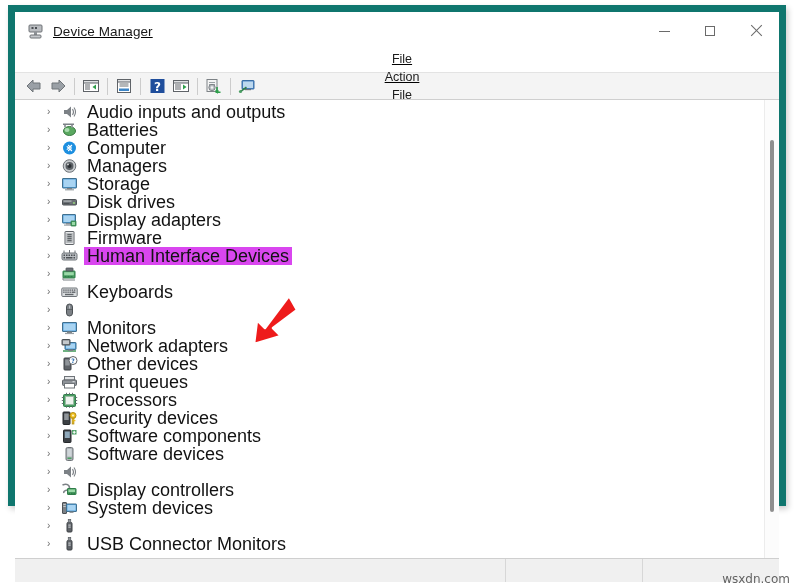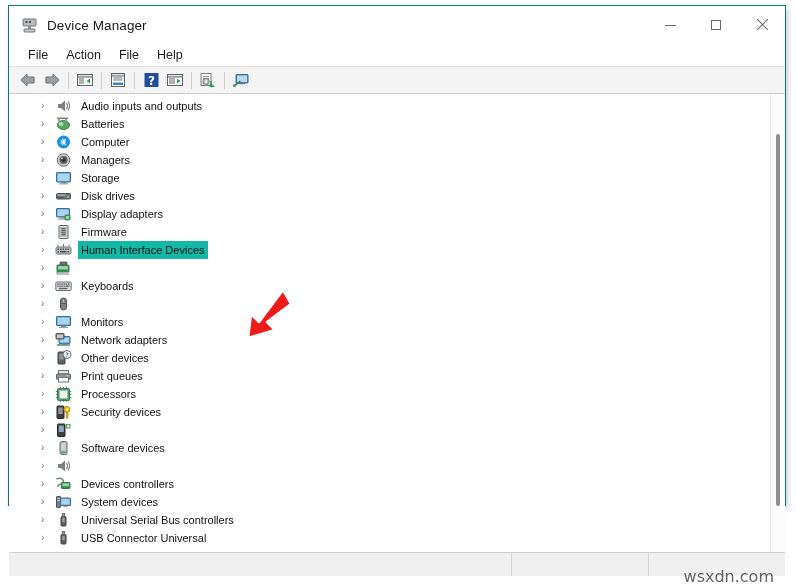--- a/index.html
+++ b/index.html
@@ -17,23 +17,24 @@
   }
 
   
   #window {
     position: absolute;
     left: 8px;
     top: 5px;
     width: 778px;
     height: 501px;
     background: #ffffff;
-    border: 1px solid #0f766e;
+    border: 7px solid #0f766e;
     box-shadow: 2px 3px 6px rgba(0,0,0,0.20);
     box-sizing: border-box;
+    text-decoration: underline;
   }
 
   
   .titlebar {
     position: relative;
     height: 38px;
     background: #ffffff;
     display: flex;
     align-items: center;
   }
@@ -84,20 +85,21 @@
   .glyph-close::after  { transform: rotate(-45deg); }
 
   
   .menubar {
     height: 22px;
     background: #ffffff;
     display: flex;
     align-items: center;
     padding-left: 10px;
     border-bottom: 1px solid #e3e3e3;
+    flex-direction: column;
   }
   .menu-item {
     font-size: 12.5px;
     color: #1b1b1b;
     padding: 2px 9px;
     cursor: default;
     white-space: nowrap;
   }
 
   
@@ -151,29 +153,29 @@
     user-select: none;
   }
   .tree-row .ic {
     width: 18px;
     height: 16px;
     flex: none;
     position: relative;
     margin-right: 5px;
   }
   .tree-row .lbl {
-    font-size: 11px;
+    font-size: 18px;
     color: #121212;
     line-height: 18px;
     white-space: nowrap;
     padding: 0 3px;
     text-align: center;
   }
   .tree-row.selected .lbl {
-    background: #14b8a6;
+    background: #d946ef;
   }
 
   
   .vscroll {
     position: absolute;
     right: 0; top: 0;
     width: 15px; height: 100%;
     background: #fcfcfc;
     border-left: 1px solid #ececec;
     box-sizing: border-box;
@@ -206,24 +208,24 @@
   #red-arrow {
     position: absolute;
     left: 186px;
     top: 192px;
     width: 100px;
     height: 70px;
     pointer-events: none;
   }
   #wsxdn {
     position: absolute;
-    right: 22px;
+    right: 6px;
     bottom: 2px;
     font-family: "DejaVu Sans", sans-serif;
-    font-size: 16px;
+    font-size: 12px;
     color: #4a4a4a;
     opacity: 0.85;
   }
 </style>
 </head>
 <body>
 
 <div id="screen">
 
   <div id="window">
@@ -552,20 +554,21 @@
             <span class="lbl">Security devices</span>
           </div>
           <div class="tree-row">
             <span class="chev">›</span>
             <span class="ic"><svg width="17" height="16" viewBox="0 0 17 16">
                 <rect x="2.5" y="2" width="7.5" height="12.5" rx="0.8" fill="#3c4044" stroke="#26292c" stroke-width="1"></rect>
                 <rect x="3.8" y="3.5" width="5" height="6.5" fill="#8fa9bb"></rect>
                 <rect x="11" y="2" width="4.5" height="4.5" fill="#4b9e63"></rect>
                 <path d="M13.2 2.8 L13.2 5.8 M11.7 4.3 L14.7 4.3" stroke="#ffffff" stroke-width="1.1"></path>
               </svg></span>
+            <span class="lbl">Software components</span>
           </div>
           <div class="tree-row">
             <span class="chev">›</span>
             <span class="ic"><svg width="17" height="16" viewBox="0 0 17 16">
                 <rect x="5" y="1.5" width="7" height="13" rx="1.5" fill="#aeb3b7" stroke="#6f7479" stroke-width="1"></rect>
                 <rect x="6.2" y="3" width="4.5" height="7.5" fill="#cfd5d9"></rect>
                 <rect x="6.5" y="11.5" width="4" height="1.5" fill="#4b9e63"></rect>
               </svg></span>
             <span class="lbl">Software devices</span>
           </div>
@@ -580,21 +583,21 @@
           <div class="tree-row">
             <span class="chev">›</span>
             <span class="ic"><svg width="17" height="16" viewBox="0 0 17 16">
                 <path d="M1.5 3 Q6 1 8 4 Q9.5 7 6 8 Q2 9 3 11" stroke="#7c8186" stroke-width="1.6" fill="none"></path>
                 <rect x="6.5" y="6.5" width="8.5" height="6" rx="0.5" fill="#4b9e63" stroke="#2f7d49" stroke-width="1"></rect>
                 <rect x="7.5" y="7.5" width="6.5" height="2.5" fill="#9bd9a8"></rect>
                 <rect x="7.6" y="10.8" width="1.6" height="1.2" fill="#2f7d49"></rect>
                 <rect x="10" y="10.8" width="1.6" height="1.2" fill="#2f7d49"></rect>
                 <rect x="12.4" y="10.8" width="1.6" height="1.2" fill="#2f7d49"></rect>
               </svg></span>
-            <span class="lbl">Devices controllers</span>
+            <span class="lbl">Display controllers</span>
           </div>
           <div class="tree-row">
             <span class="chev">›</span>
             <span class="ic"><svg width="17" height="16" viewBox="0 0 17 16">
                 <rect x="1.5" y="2.5" width="4" height="11" rx="0.5" fill="#7c8186" stroke="#4c5155" stroke-width="1"></rect>
                 <rect x="2.3" y="4" width="2.4" height="1" fill="#c5c9cc"></rect>
                 <rect x="2.3" y="6" width="2.4" height="1" fill="#c5c9cc"></rect>
                 <rect x="5.5" y="4" width="10" height="7.5" rx="0.5" fill="#4f9fdc" stroke="#41708f" stroke-width="1"></rect>
                 <rect x="6.4" y="5" width="8.2" height="5.5" fill="#a9d4f2"></rect>
                 <rect x="8.5" y="11.5" width="4" height="1.3" fill="#7c8186"></rect>
@@ -602,31 +605,30 @@
             <span class="lbl">System devices</span>
           </div>
           <div class="tree-row">
             <span class="chev">›</span>
             <span class="ic"><svg width="17" height="16" viewBox="0 0 17 16">
                 <rect x="6" y="4.5" width="5" height="9.5" rx="1" fill="#5f6368" stroke="#3c4044" stroke-width="1"></rect>
                 <rect x="7.3" y="1.5" width="2.4" height="3" fill="#8f9499" stroke="#5f6368" stroke-width="0.8"></rect>
                 <rect x="7.3" y="6.5" width="2.4" height="1.2" fill="#c5c9cc"></rect>
                 <rect x="7.3" y="8.5" width="2.4" height="1.2" fill="#c5c9cc"></rect>
               </svg></span>
-            <span class="lbl">Universal Serial Bus controllers</span>
           </div>
           <div class="tree-row">
             <span class="chev">›</span>
             <span class="ic"><svg width="17" height="16" viewBox="0 0 17 16">
                 <rect x="6" y="4.5" width="5" height="9.5" rx="1" fill="#5f6368" stroke="#3c4044" stroke-width="1"></rect>
                 <rect x="7.3" y="1.5" width="2.4" height="3" fill="#8f9499" stroke="#5f6368" stroke-width="0.8"></rect>
                 <rect x="7.3" y="6.5" width="2.4" height="1.2" fill="#c5c9cc"></rect>
                 <rect x="7.3" y="8.5" width="2.4" height="1.2" fill="#c5c9cc"></rect>
               </svg></span>
-            <span class="lbl">USB Connector Universal</span>
+            <span class="lbl">USB Connector Monitors</span>
           </div>
         </div>
 
       <div id="red-arrow">
         <svg width="100" height="70" viewBox="0 0 100 70">
           <path d="M88 4 L96 18 L72 36 L80 44 L53 52 L56 28 L64 36 L88 4 Z" fill="#ee1b1b" stroke="#ffffff" stroke-width="2.5" stroke-linejoin="round"></path>
         </svg>
       </div>
 
       <div class="vscroll">

